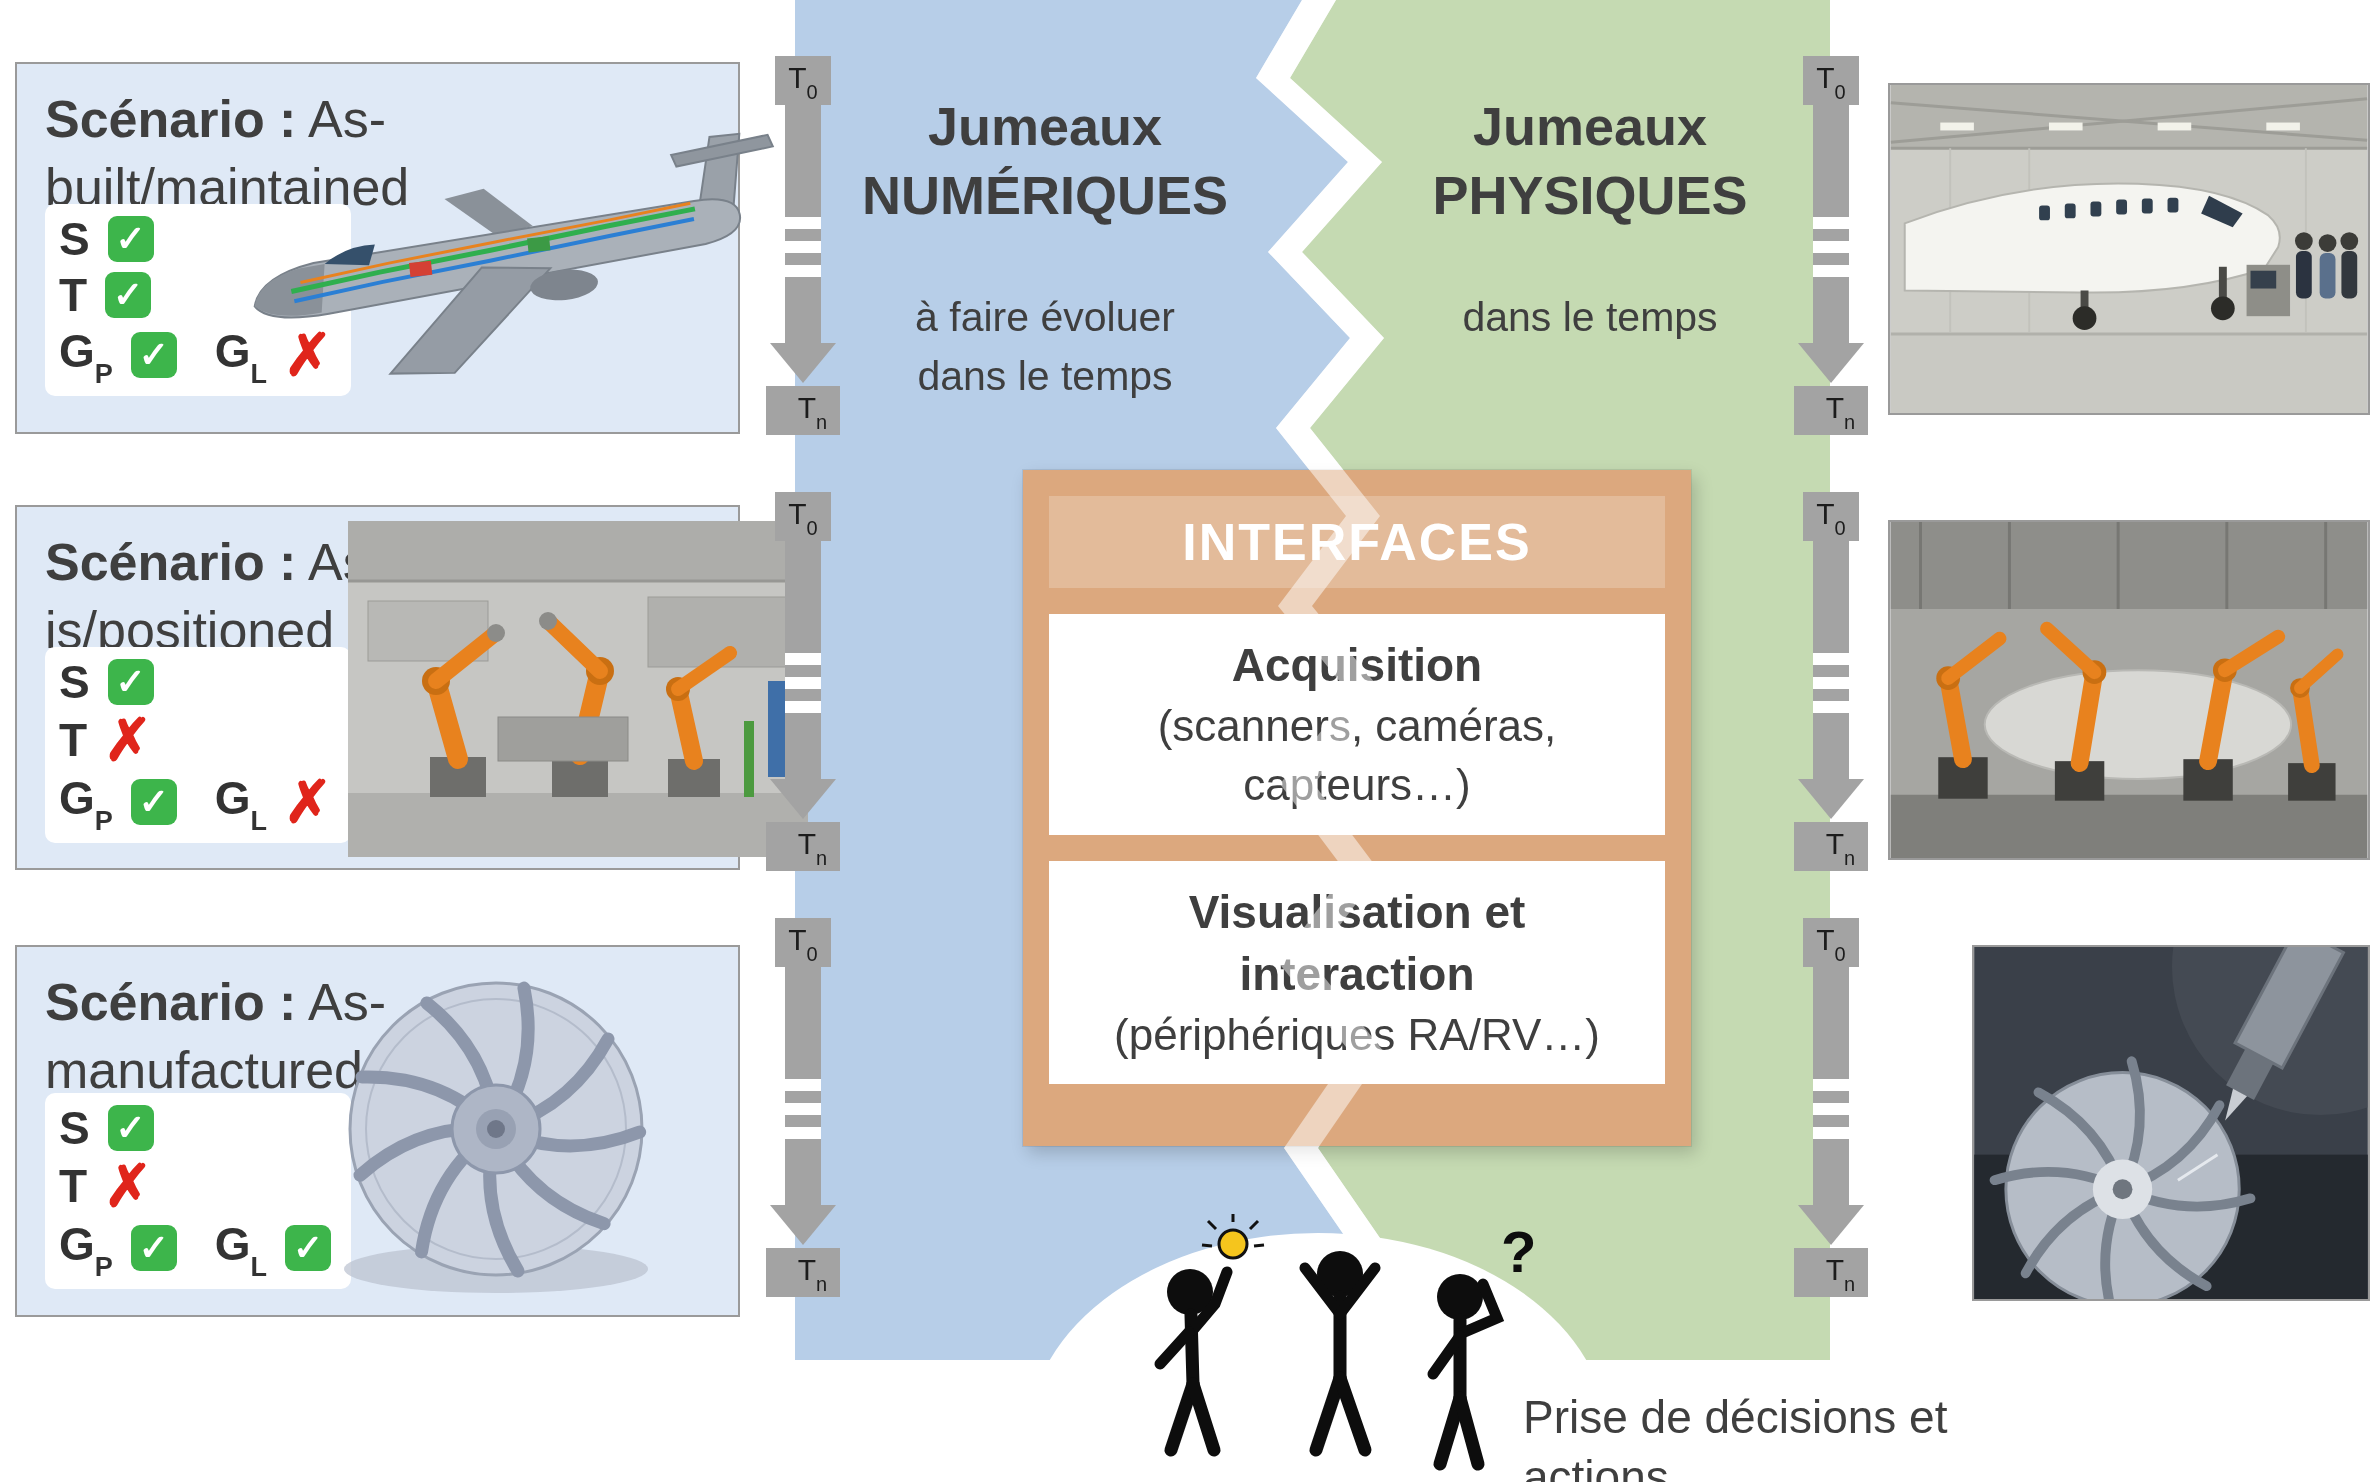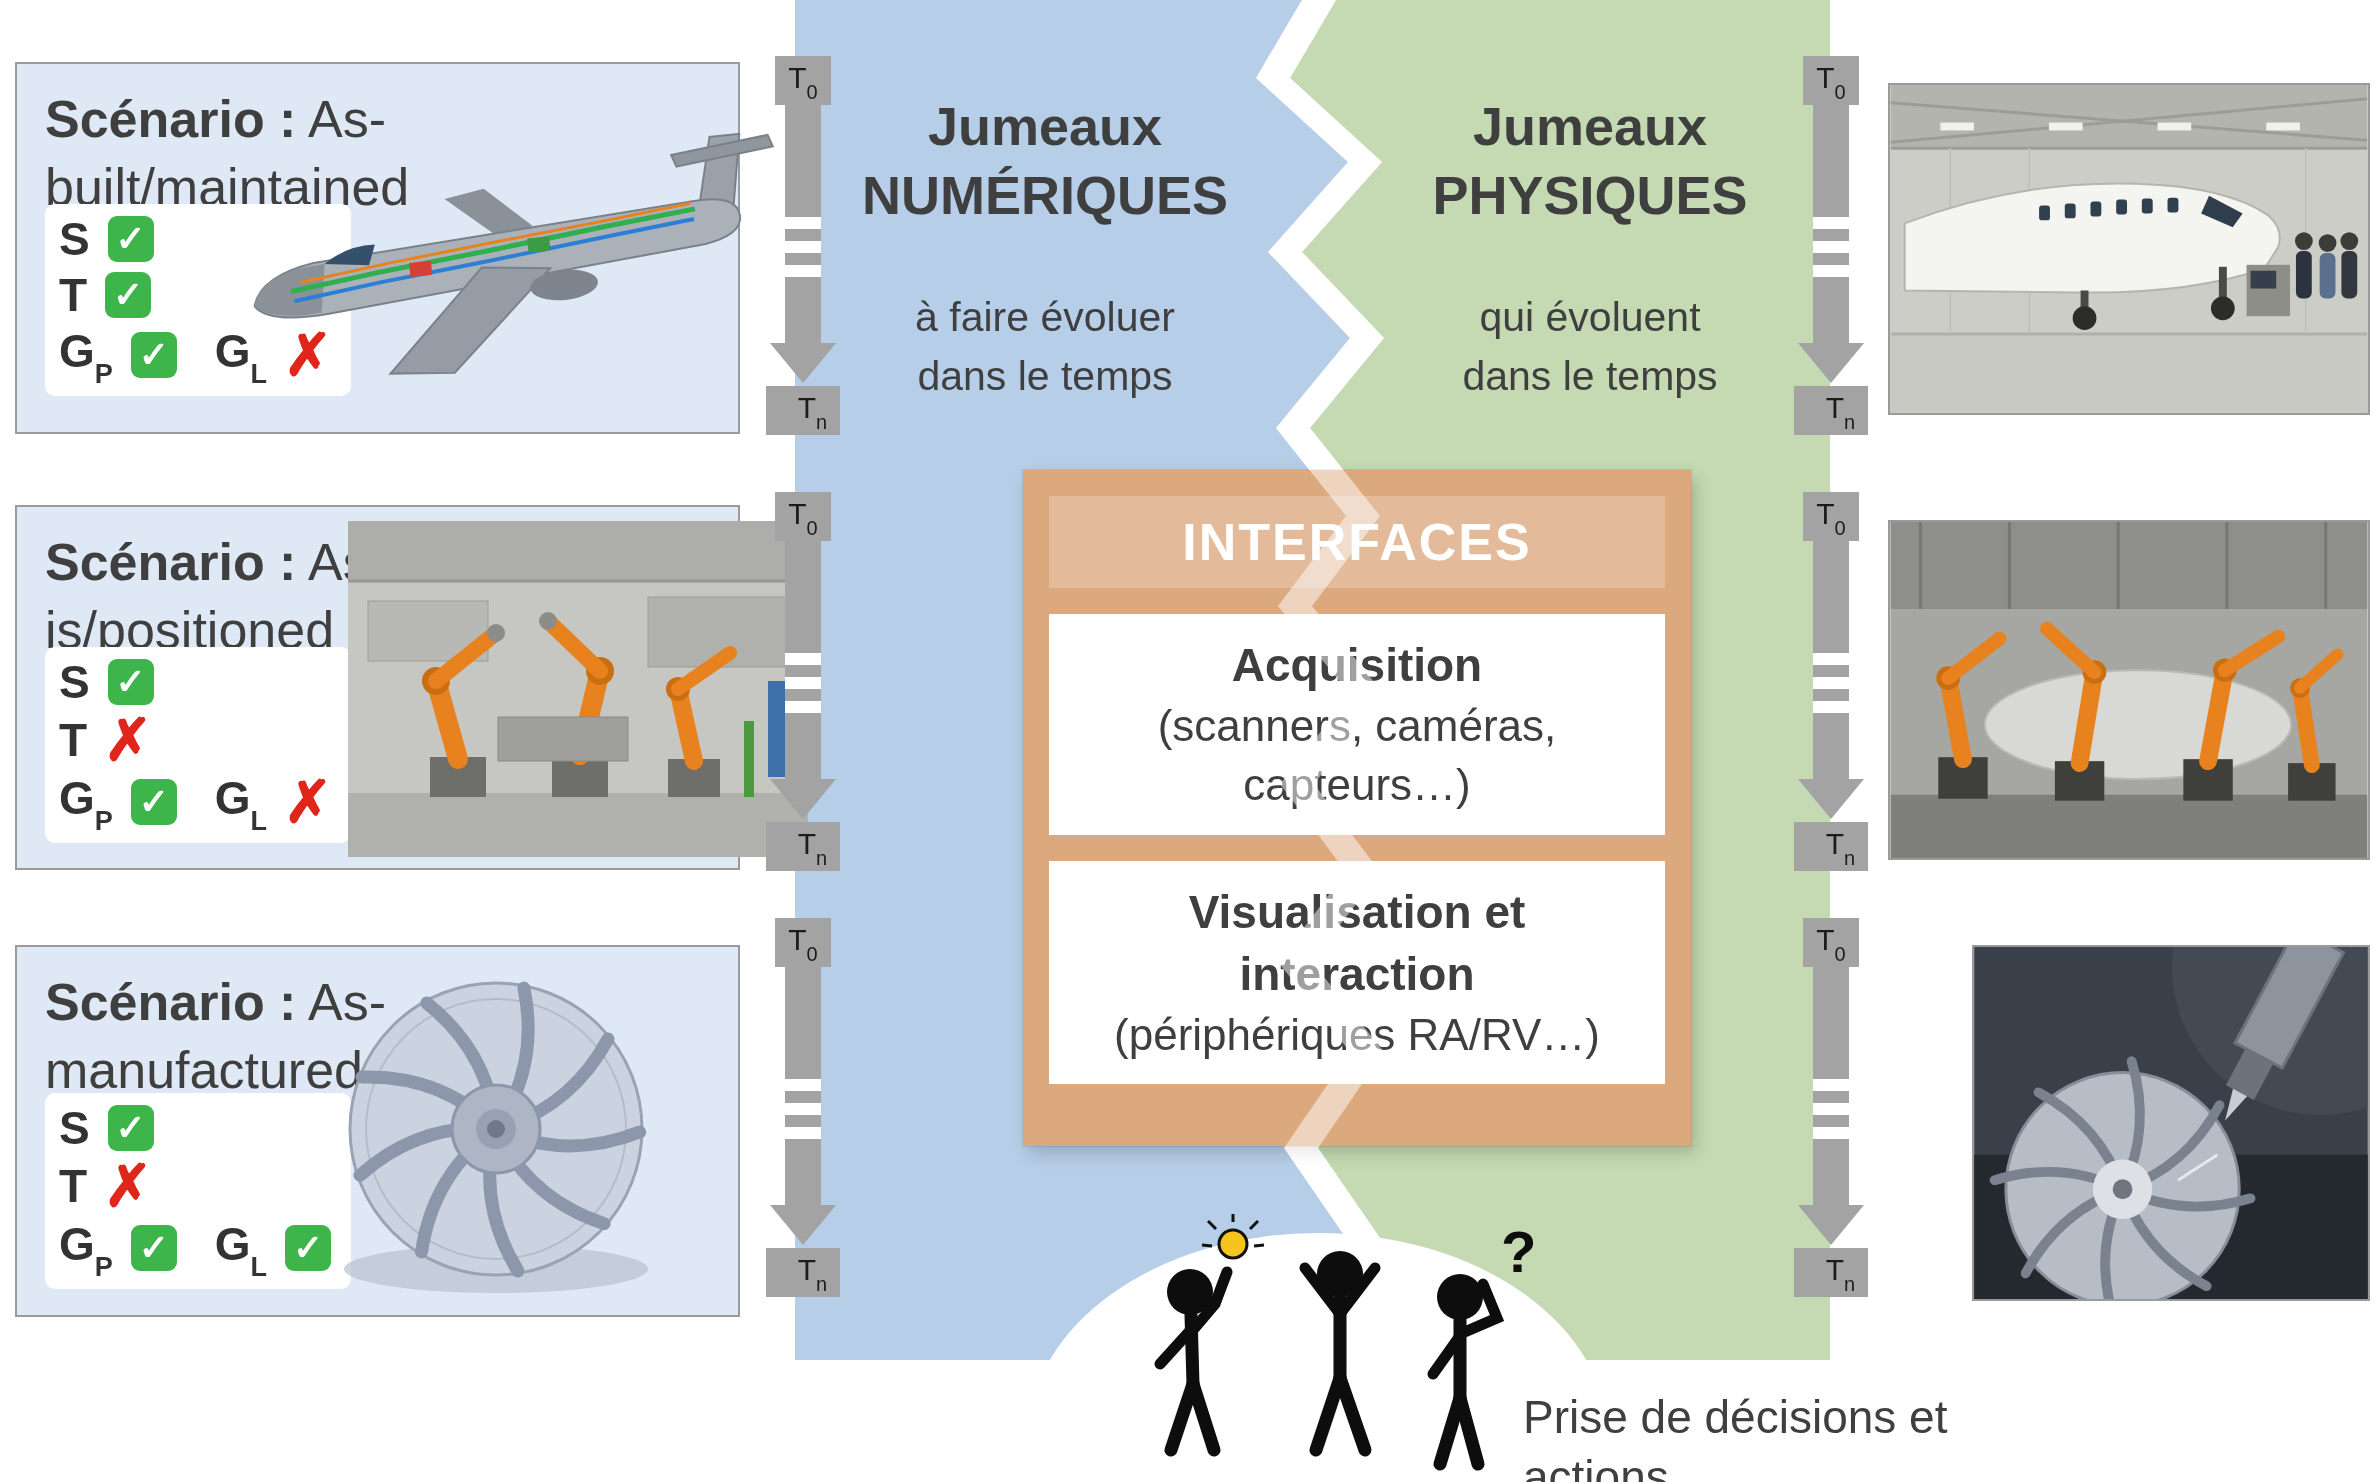--- a/index.html
+++ b/index.html
@@ -102,21 +102,20 @@
   </div>
   <div class="band-sub" style="left:795px; top:288px; width:500px;">
     <div>à faire évoluer</div>
     <div>dans le temps</div>
   </div>
   <div class="band-title" style="left:1370px; top:92px; width:440px;">
     <div>Jumeaux</div>
     <div>PHYSIQUES</div>
   </div>
   <div class="band-sub" style="left:1370px; top:288px; width:440px;">
-    <div>qui évoluent</div>
     <div>dans le temps</div>
   </div>
 
   <div class="scenario" style="top:62px; height:372px;">
     <div class="scenario-title">
       <b>Scénario :</b><span> As-built/maintained</span>
     </div>
     <div class="indicator-panel" style="top:140px;">
       <div class="ind-row">
         <span class="ind-label">S</span>

